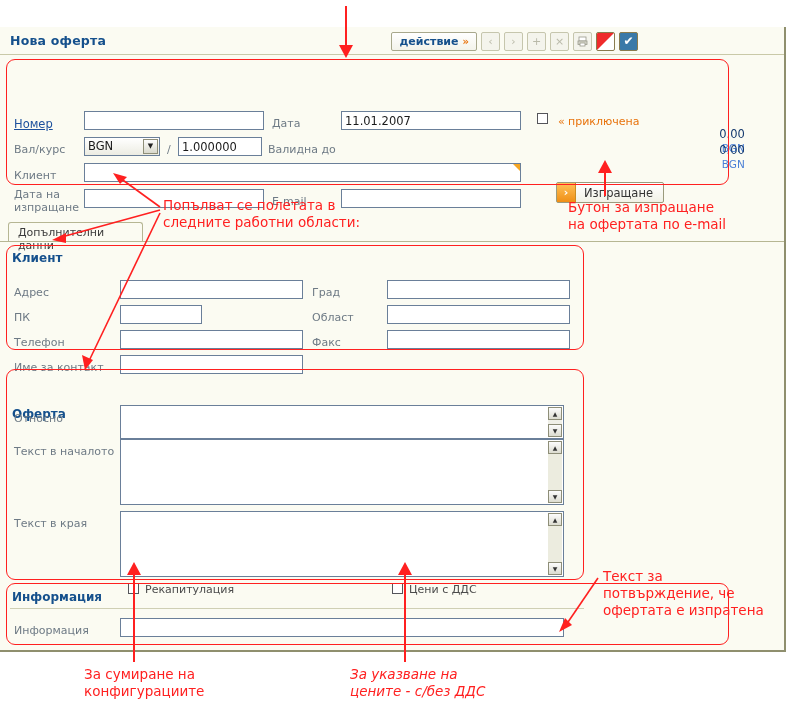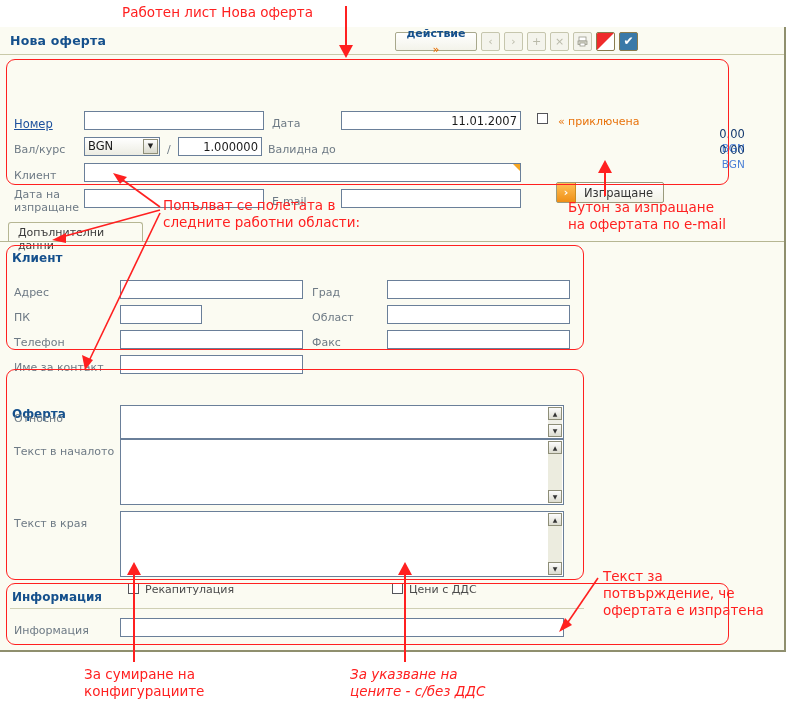--- a/index.html
+++ b/index.html
@@ -52,21 +52,20 @@
   .toolbar{position:absolute;right:6px;top:3px;height:22px;display:flex;align-items:center;gap:4px;}
   .btn-action{
     height:19px;min-width:82px;
     background:linear-gradient(#ffffff,#f3f3ea);
     border:1px solid #a8a88c;
     border-radius:2px;
     display:flex;align-items:center;justify-content:center;gap:4px;
     font-size:11px;color:#15508c;font-weight:bold;
     padding:0 7px;box-sizing:border-box;
     cursor:pointer;
-    flex-direction:column;
   }
   .btn-action .chev{color:#e8730c;font-size:10px;font-weight:bold;}
   .ibtn{
     width:19px;height:19px;
     background:#f4f4ec;
     border:1px solid #c6c6ad;
     border-radius:2px;
     display:flex;align-items:center;justify-content:center;
     font-size:11px;color:#b9b9a8;
     box-sizing:border-box;cursor:pointer;
@@ -103,21 +102,20 @@
   }
   .fld{
     position:absolute;
     background:#ffffff;
     border:1px solid #6a7f99;
     box-sizing:border-box;
     font-size:11.5px;color:#1a1a1a;
     padding:1px 3px;
     line-height:15px;
     font-family:"DejaVu Sans","Liberation Sans",sans-serif;
-    text-align:right;
   }
   .fld.ta{overflow:hidden;}
   .sel{
     position:absolute;
     background:linear-gradient(#ffffff,#ecece2);
     border:1px solid #6a7f99;
     box-sizing:border-box;
     font-size:11.5px;color:#1a1a1a;
     padding:1px 3px;line-height:15px;
     cursor:pointer;
@@ -353,21 +351,20 @@
     <div class="sec-rule" style="left:10px;top:581px;width:574px;"></div>
     <span class="lbl" style="left:14px;top:597px;">Информация</span>
     <input class="fld" style="left: 120px; top: 591px; width: 444px; height: 19px;" value="">
   </div>
 
   <div class="hl" style="left:6px;top:59px;width:723px;height:126px;"></div>
   <div class="hl" style="left:6px;top:245px;width:578px;height:105px;"></div>
   <div class="hl" style="left:6px;top:369px;width:578px;height:211px;"></div>
   <div class="hl" style="left:6px;top:583px;width:723px;height:62px;"></div>
 
-  <div class="anno" style="left:122px;top:4px;">Работен лист Нова оферта</div>
   <div class="anno-line" style="left:345px;top:6px;width:1.6px;height:42px;"></div>
   <svg class="anno-svg" style="left:338px;top:44px;width:16px;height:14px;">
     <polygon points="8,14 1,1 15,1" fill="#ff2020"></polygon>
   </svg>
 
   <div class="anno" style="left:163px;top:197px;">Попълват се полетата в
 следните работни области:</div>
   <svg class="anno-svg" style="left:0;top:0;width:789px;height:707px;">
     <line x1="160" y1="207" x2="120" y2="178" stroke="#ff2020" stroke-width="1.6"></line>
     <polygon points="113,173 127,177 120,184" fill="#ff2020"></polygon>

